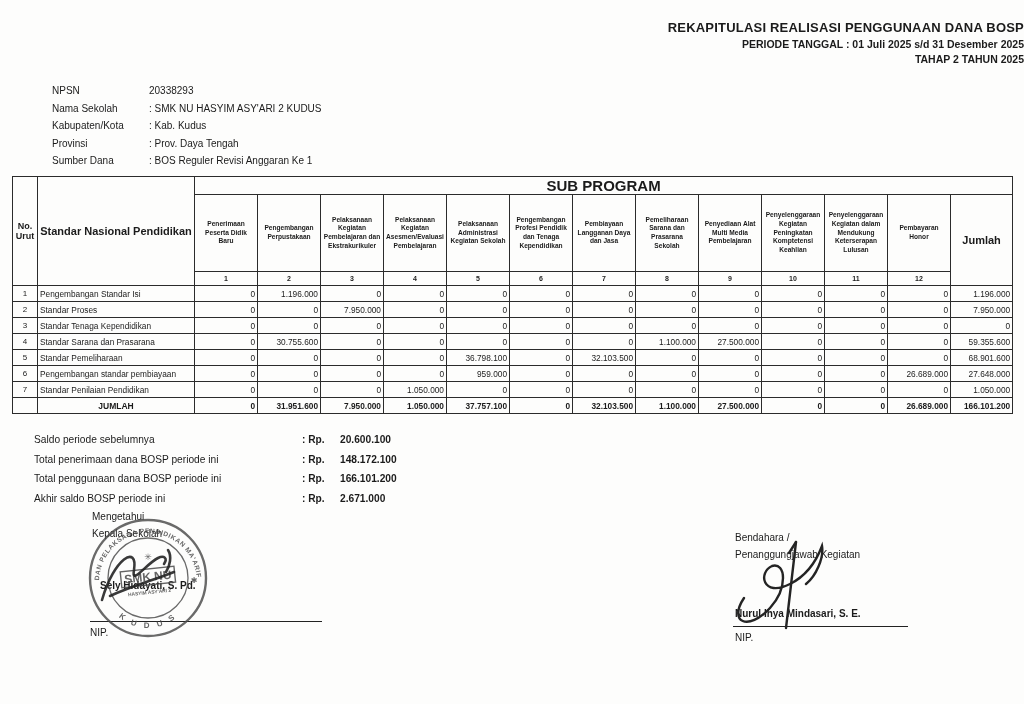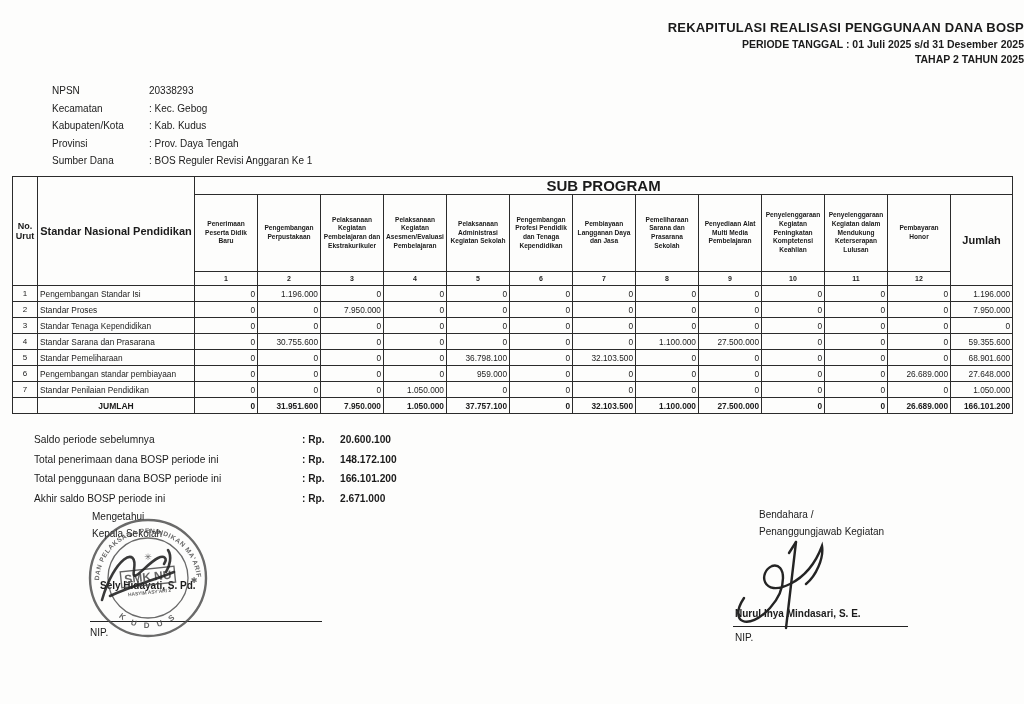--- a/index.html
+++ b/index.html
@@ -47,21 +47,21 @@
   
   .summary{position:absolute;left:22px;top:430px;font-size:10.2px;}
   .summary-row{height:19.5px;line-height:19.5px;margin-left:12px;}
   .summary-label{display:inline-block;width:268px;}
   .summary-currency{display:inline-block;width:38px;font-weight:bold;}
   .summary-amount{display:inline-block;font-weight:bold;}
 
   
   .sig-role{position:absolute;font-size:10px;line-height:17px;z-index:1;}
   .sig-role.left{left:92px;top:508px;}
-  .sig-role.right{left:735px;top:506px;margin-left:24px;}
+  .sig-role.right{left:735px;top:529px;}
   .sig-name{position:absolute;font-size:10px;font-weight:bold;z-index:1;}
   .sig-name.left{left:90px;top:580px;margin-left:10px;}
   .sig-name.right{left:735px;top:608px;}
   .sig-line{position:absolute;border-top:1.5px solid #222;z-index:1;}
   .sig-line.left{left:90px;top:621px;width:232px;}
   .sig-line.right{left:733px;top:626px;width:175px;}
   .sig-nip{position:absolute;font-size:10px;z-index:1;}
   .sig-nip.left{left:90px;top:627px;}
   .sig-nip.right{left:735px;top:632px;}
 
@@ -74,21 +74,21 @@
 <div class="page">
 
   <div class="doc-header">
     <div class="title-main">REKAPITULASI REALISASI PENGGUNAAN DANA BOSP</div>
     <div class="title-sub">PERIODE TANGGAL : 01 Juli 2025 s/d 31 Desember 2025</div>
     <div class="title-sub">TAHAP 2 TAHUN 2025</div>
   </div>
 
   <div class="info" id="info-section">
       <div class="info-row"><span class="info-label">NPSN</span><span class="info-value">20338293</span></div>
-      <div class="info-row"><span class="info-label">Kecamatan</span><span class="info-value">: Kec. Gebog</span></div>
+      <div class="info-row"><span class="info-label">Nama Sekolah</span><span class="info-value">: SMK NU HASYIM ASY'ARI 2 KUDUS</span></div>
       <div class="info-row"><span class="info-label">Kabupaten/Kota</span><span class="info-value">: Kab. Kudus</span></div>
       <div class="info-row"><span class="info-label">Provinsi</span><span class="info-value">: Prov. Daya Tengah</span></div>
       <div class="info-row"><span class="info-label">Sumber Dana</span><span class="info-value">: BOS Reguler Revisi Anggaran Ke 1</span></div>
     </div>
 
   <table class="recap">
     <colgroup id="table-cols">
         <col style="width: 25px;">
         <col style="width: 157px;">
         <col style="width: 63px;">

